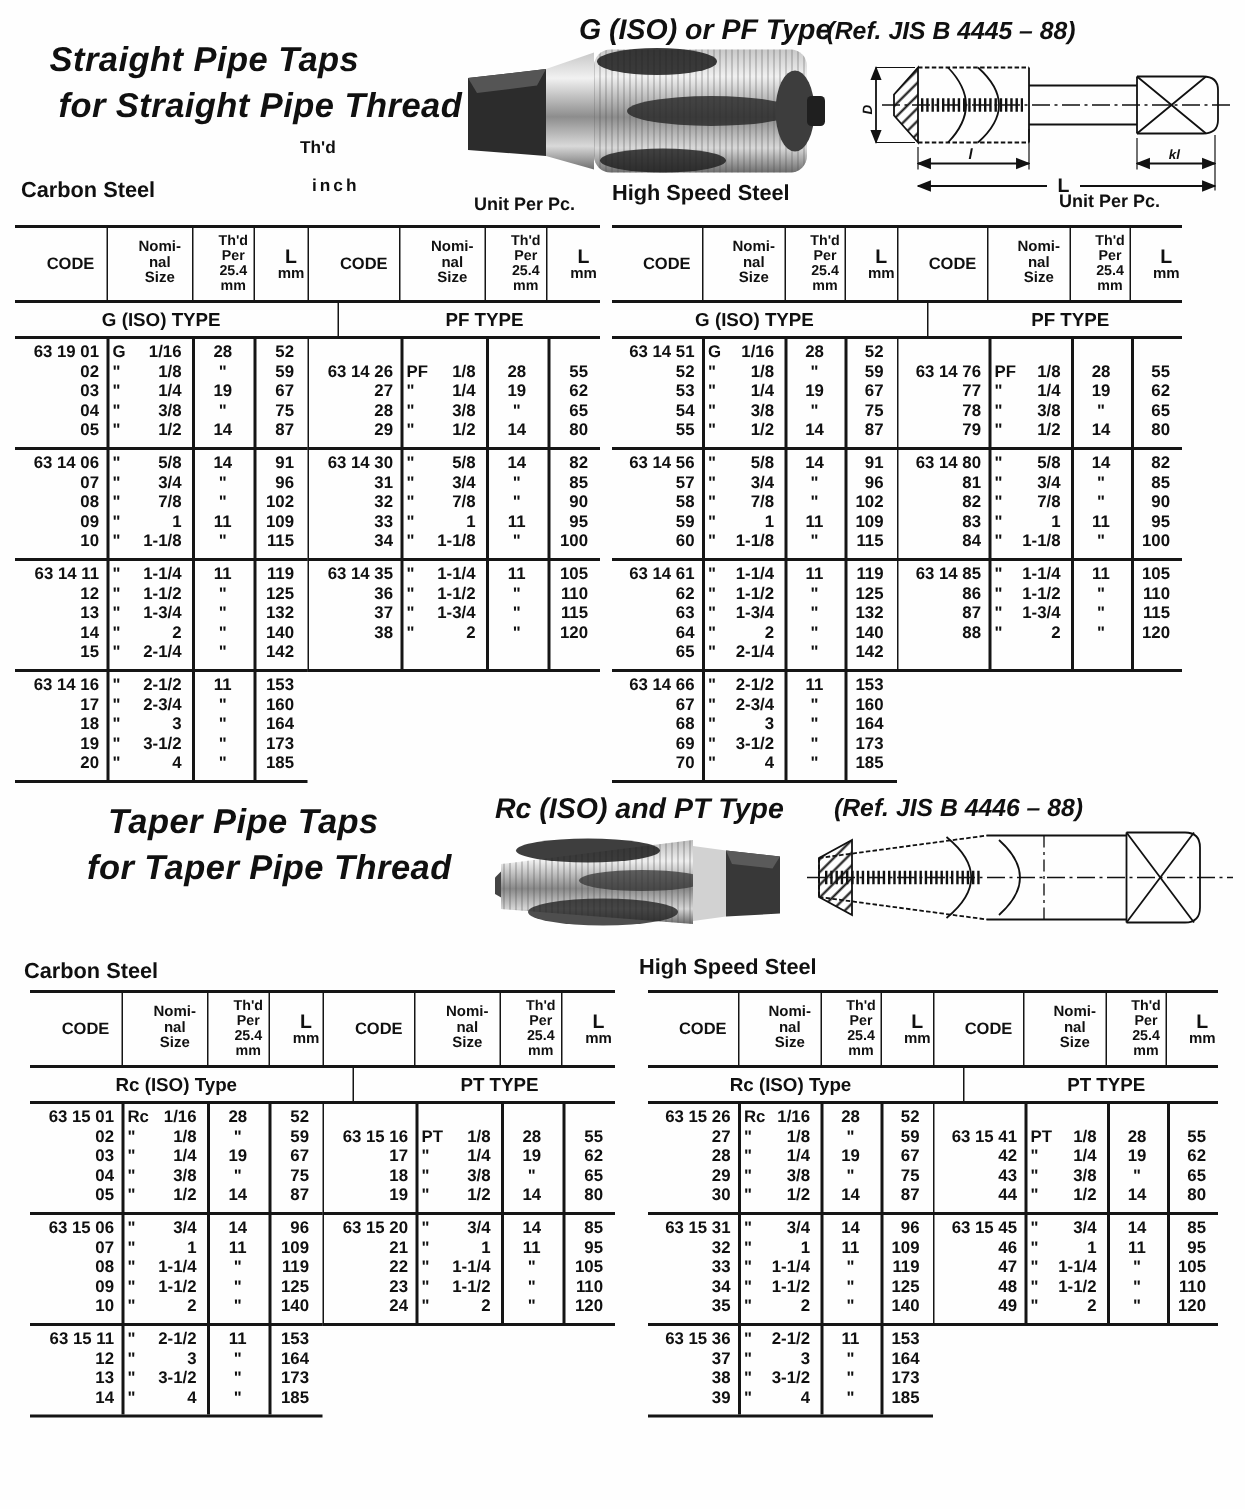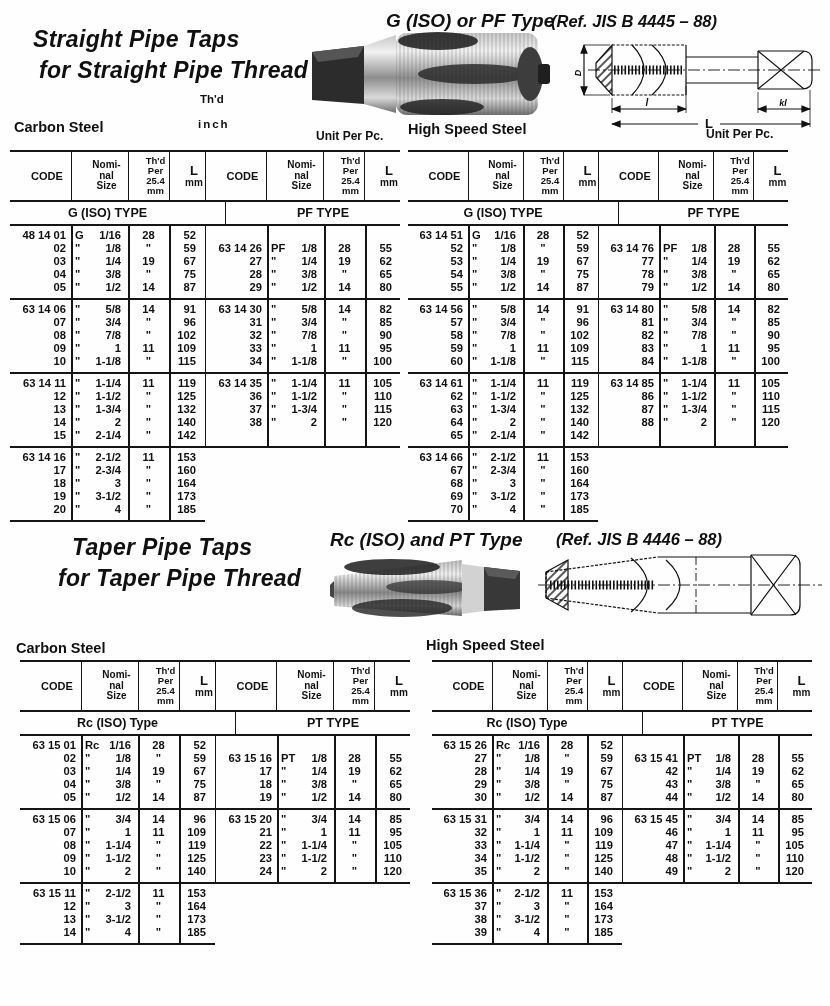--- a/index.html
+++ b/index.html
@@ -124,21 +124,21 @@
       <line x1="146" y1="92" x2="236" y2="92" marker-end="url(#ar1)"></line>
     </g>
     <text x="7" y="41" font-size="9" font-style="italic" font-weight="bold" fill="#111" text-anchor="middle" transform="rotate(-90 7 41)">D</text>
     <text x="73" y="74" font-size="10" font-style="italic" font-weight="bold" fill="#111" text-anchor="middle">l</text>
     <text x="209" y="74" font-size="9" font-style="italic" font-weight="bold" fill="#111" text-anchor="middle">kl</text>
     <text x="135" y="96" font-size="13" font-weight="bold" fill="#111" text-anchor="middle">L</text>
   </svg>
 
   <div class="abs mat-label" style="left:14px; top:119px">Carbon Steel</div>
   <div class="abs small-label" style="left:200px; top:93px">Th'd</div>
-  <div class="abs small-label inch" style="left:198px; top:118px">inch</div>
+  <div class="abs small-label inch" style="left:208px; top:118px">inch</div>
   <div class="abs unit-label" style="left:316px; top:129px">Unit Per Pc.</div>
   <div class="abs mat-label" style="left:408px; top:121px">High Speed Steel</div>
   <div class="abs unit-label" style="left:706px; top:127px">Unit Per Pc.</div>
 
   <div class="ptable w390" style="left:10px; top:150px">
       <div class="t-head">
         <div class="hc c0">
           <div>CODE</div>
         </div>
         <div class="hc c1">
@@ -177,21 +177,21 @@
       </div>
       <div class="t-type">
         <div class="tc">G (ISO) TYPE</div>
         <div class="tc">PF TYPE</div>
       </div>
       <div class="t-grp">
         <div class="half left">
           <div class="vl vl1"></div>
           <div class="vl vl2"></div>
           <div class="vl vl3"></div>
-          <div class="dc cd">48 14 01</div>
+          <div class="dc cd">63 19 01</div>
           <div class="dc nm">
             <span>G</span>
             <span>1/16</span>
           </div>
           <div class="dc th">28</div>
           <div class="dc lm">52</div>
           <div class="dc cd">02</div>
           <div class="dc nm">
             <span>"</span>
             <span>1/8</span>

